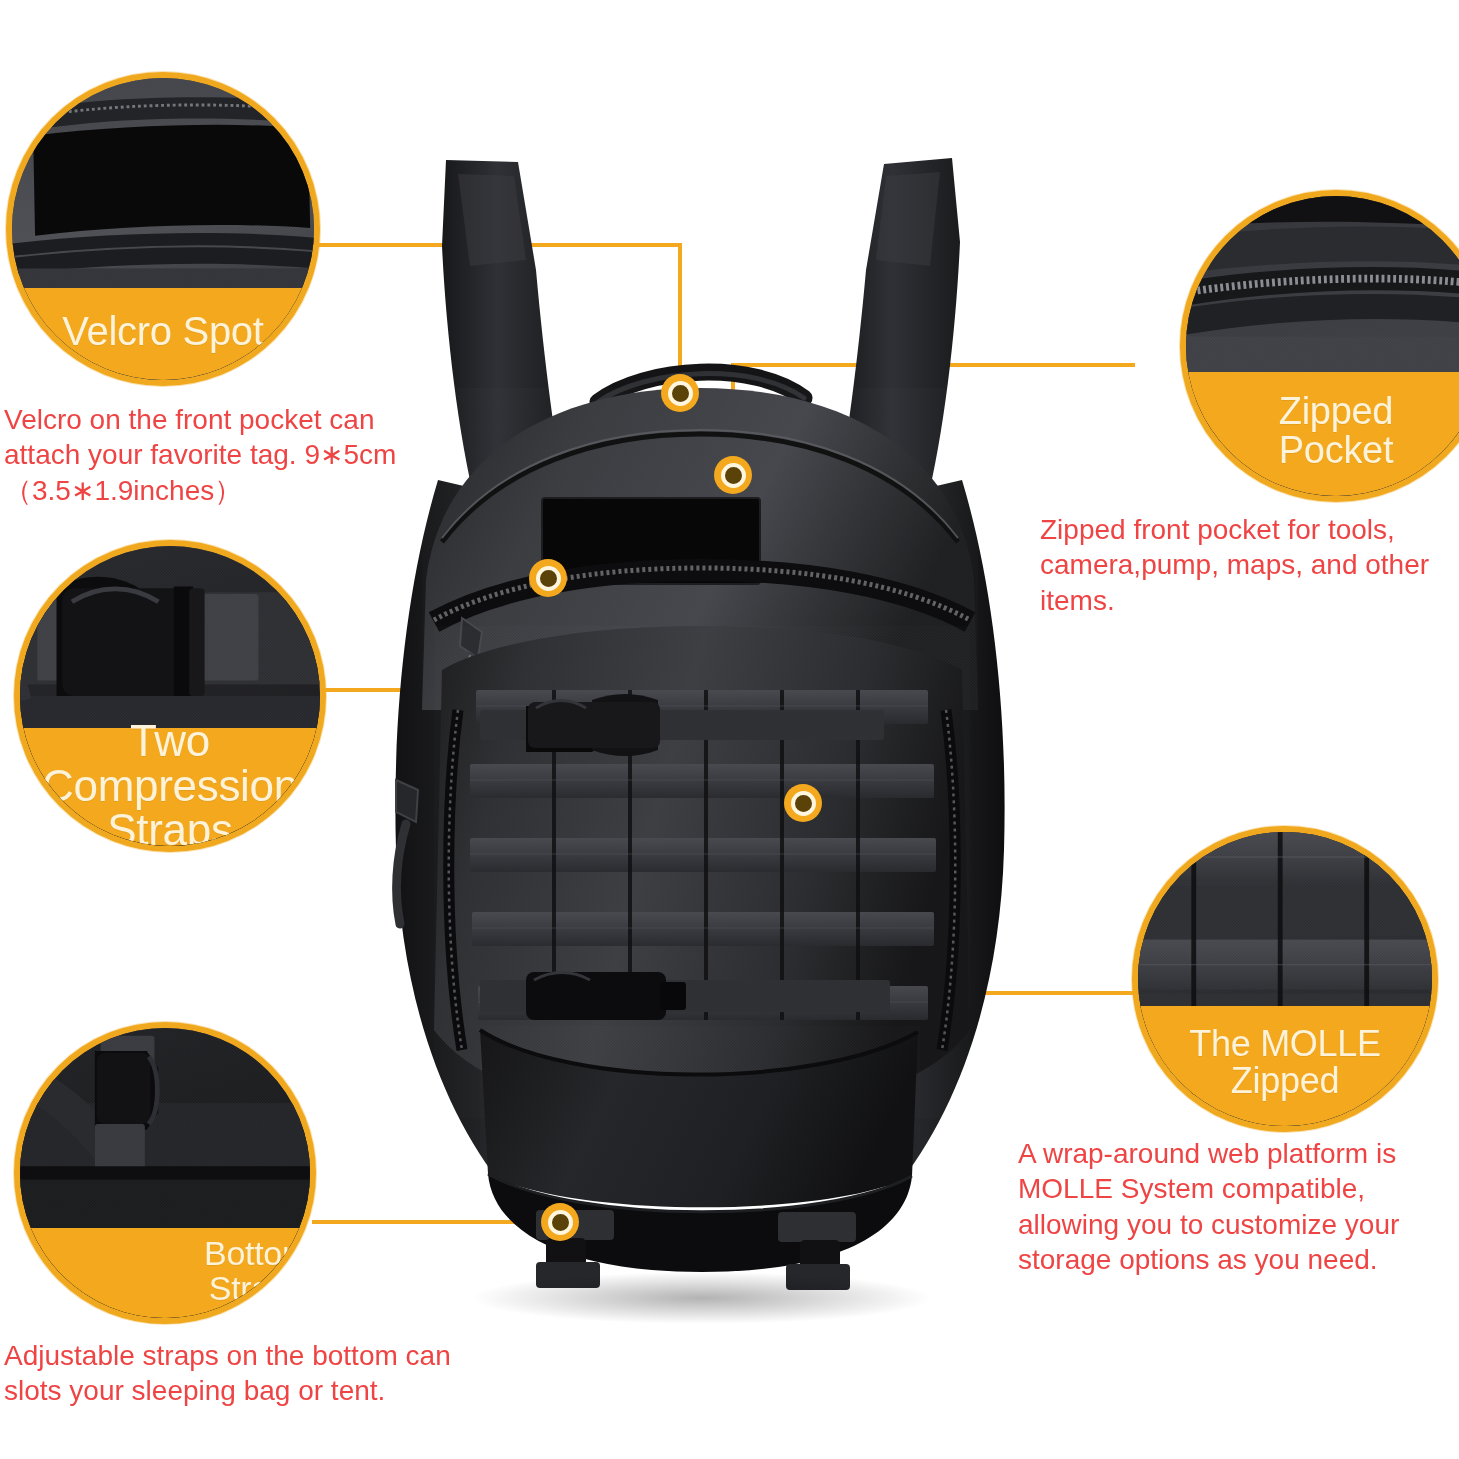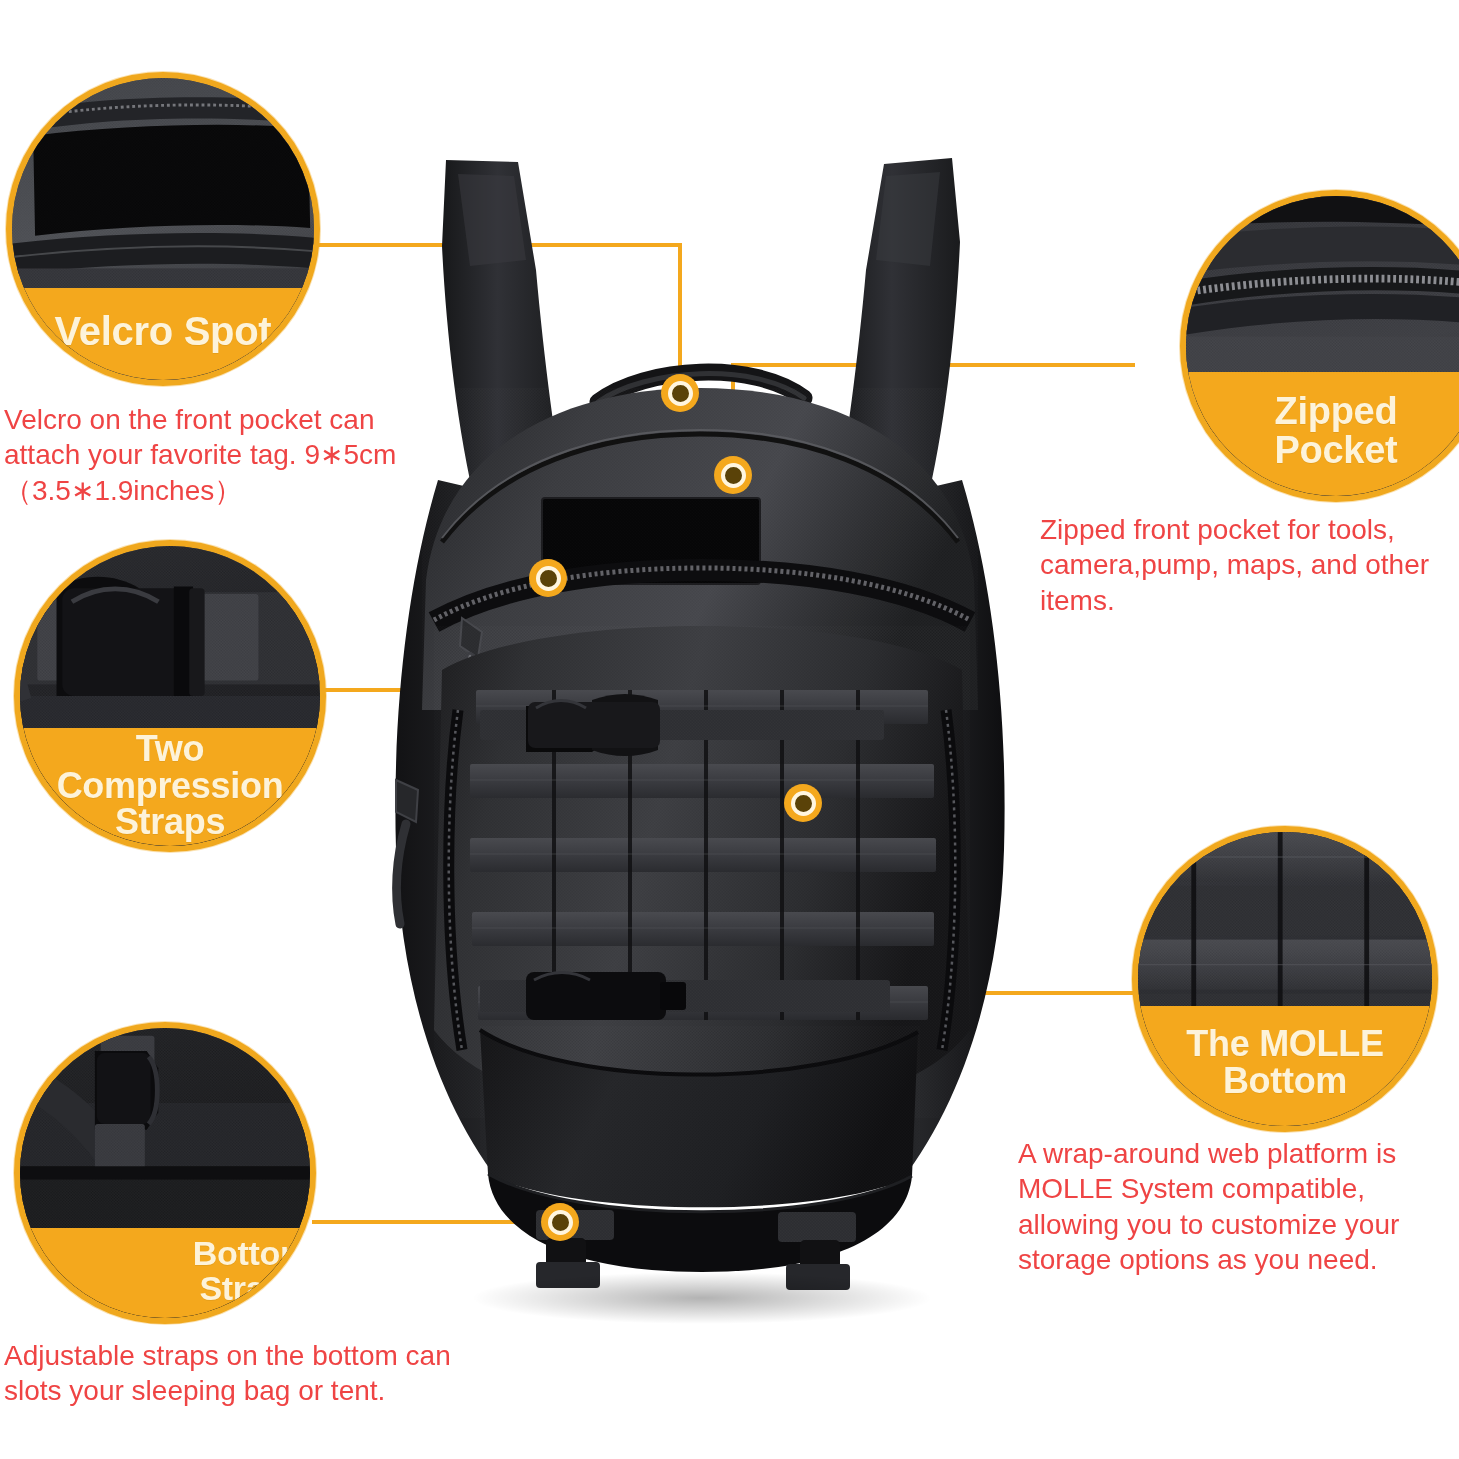--- a/index.html
+++ b/index.html
@@ -27,21 +27,21 @@
   .callout .label-band {
     position: absolute;
     left: -10px; right: -10px; bottom: 0;
     background: #F4A81D;
     display: flex; align-items: center; justify-content: center;
     text-align: center;
     padding: 4px 10px 10px 10px;
   }
   .callout .label-band span {
     color: #FDF3DA;
-    font-weight: bold;
+    font-weight: normal;
     line-height: 1.02;
     letter-spacing: -0.3px;
     text-shadow: 0 1px 0 rgba(0,0,0,.06);
   }
 
   
   .desc {
     position: absolute;
     color: #ef4444;
     font-size: 28px;
@@ -307,21 +307,21 @@
       <path d="M54 58 c28 -18 62 -18 90 0" stroke="#3a3b40" stroke-width="5" fill="none"></path>
       <path d="M160 42 l20 0 0 120 -20 0 z" fill="#0a0a0c"></path>
       <rect x="176" y="44" width="16" height="112" rx="4" fill="#18181b"></rect>
       <rect x="0" y="156" width="312" height="44" fill="#232429"></rect>
       <rect x="0" y="156" width="312" height="44" fill="url(#cw)"></rect>
       <path d="M2 42 c-8 30 -8 80 4 118" stroke="#303136" stroke-width="12" fill="none"></path>
       <rect y="200" width="312" height="112" fill="#1b1c1f"></rect>
       <rect y="200" width="312" height="112" fill="url(#cw)"></rect>
     </svg>
     <div class="label-band" style="height:118px; padding-bottom:6px;">
-      <span style="font-size:36px; white-space:pre-line;">Two
+      <span style="font-size:44px; white-space:pre-line;">Two
 Compression
 Straps</span>
     </div>
   </div>
 
   <div class="callout" style="left:14px; top:1022px; width:302px; height:302px;">
     <svg class="photo" viewBox="0 0 302 302" preserveAspectRatio="none" xmlns="http://www.w3.org/2000/svg">
       <defs>
         <pattern id="bw" width="3" height="3" patternUnits="userSpaceOnUse">
           <rect width="1.5" height="1.5" fill="#fff" opacity="0.05"></rect>
@@ -430,18 +430,18 @@
           <path d="M238 0 v306"></path>
       </g>
       <g stroke="#5a5b60" stroke-width="1.4" opacity="0.5">
         <path d="M0 26 h306"></path>
           <path d="M0 138 h306"></path>
           <path d="M0 264 h306"></path>
       </g>
     </svg>
     <div class="label-band" style="height:120px; padding-bottom:10px;">
       <span style="font-size:36px; white-space:pre-line;">The MOLLE
-Bottom</span>
+Zipped</span>
     </div>
   </div>
   <div class="desc right" style="left:1018px; top:1136px; width:434px;">A wrap-around web platform is MOLLE System compatible, allowing you to customize your storage options as you need.</div>
 
 </div>
 
 </body></html>

